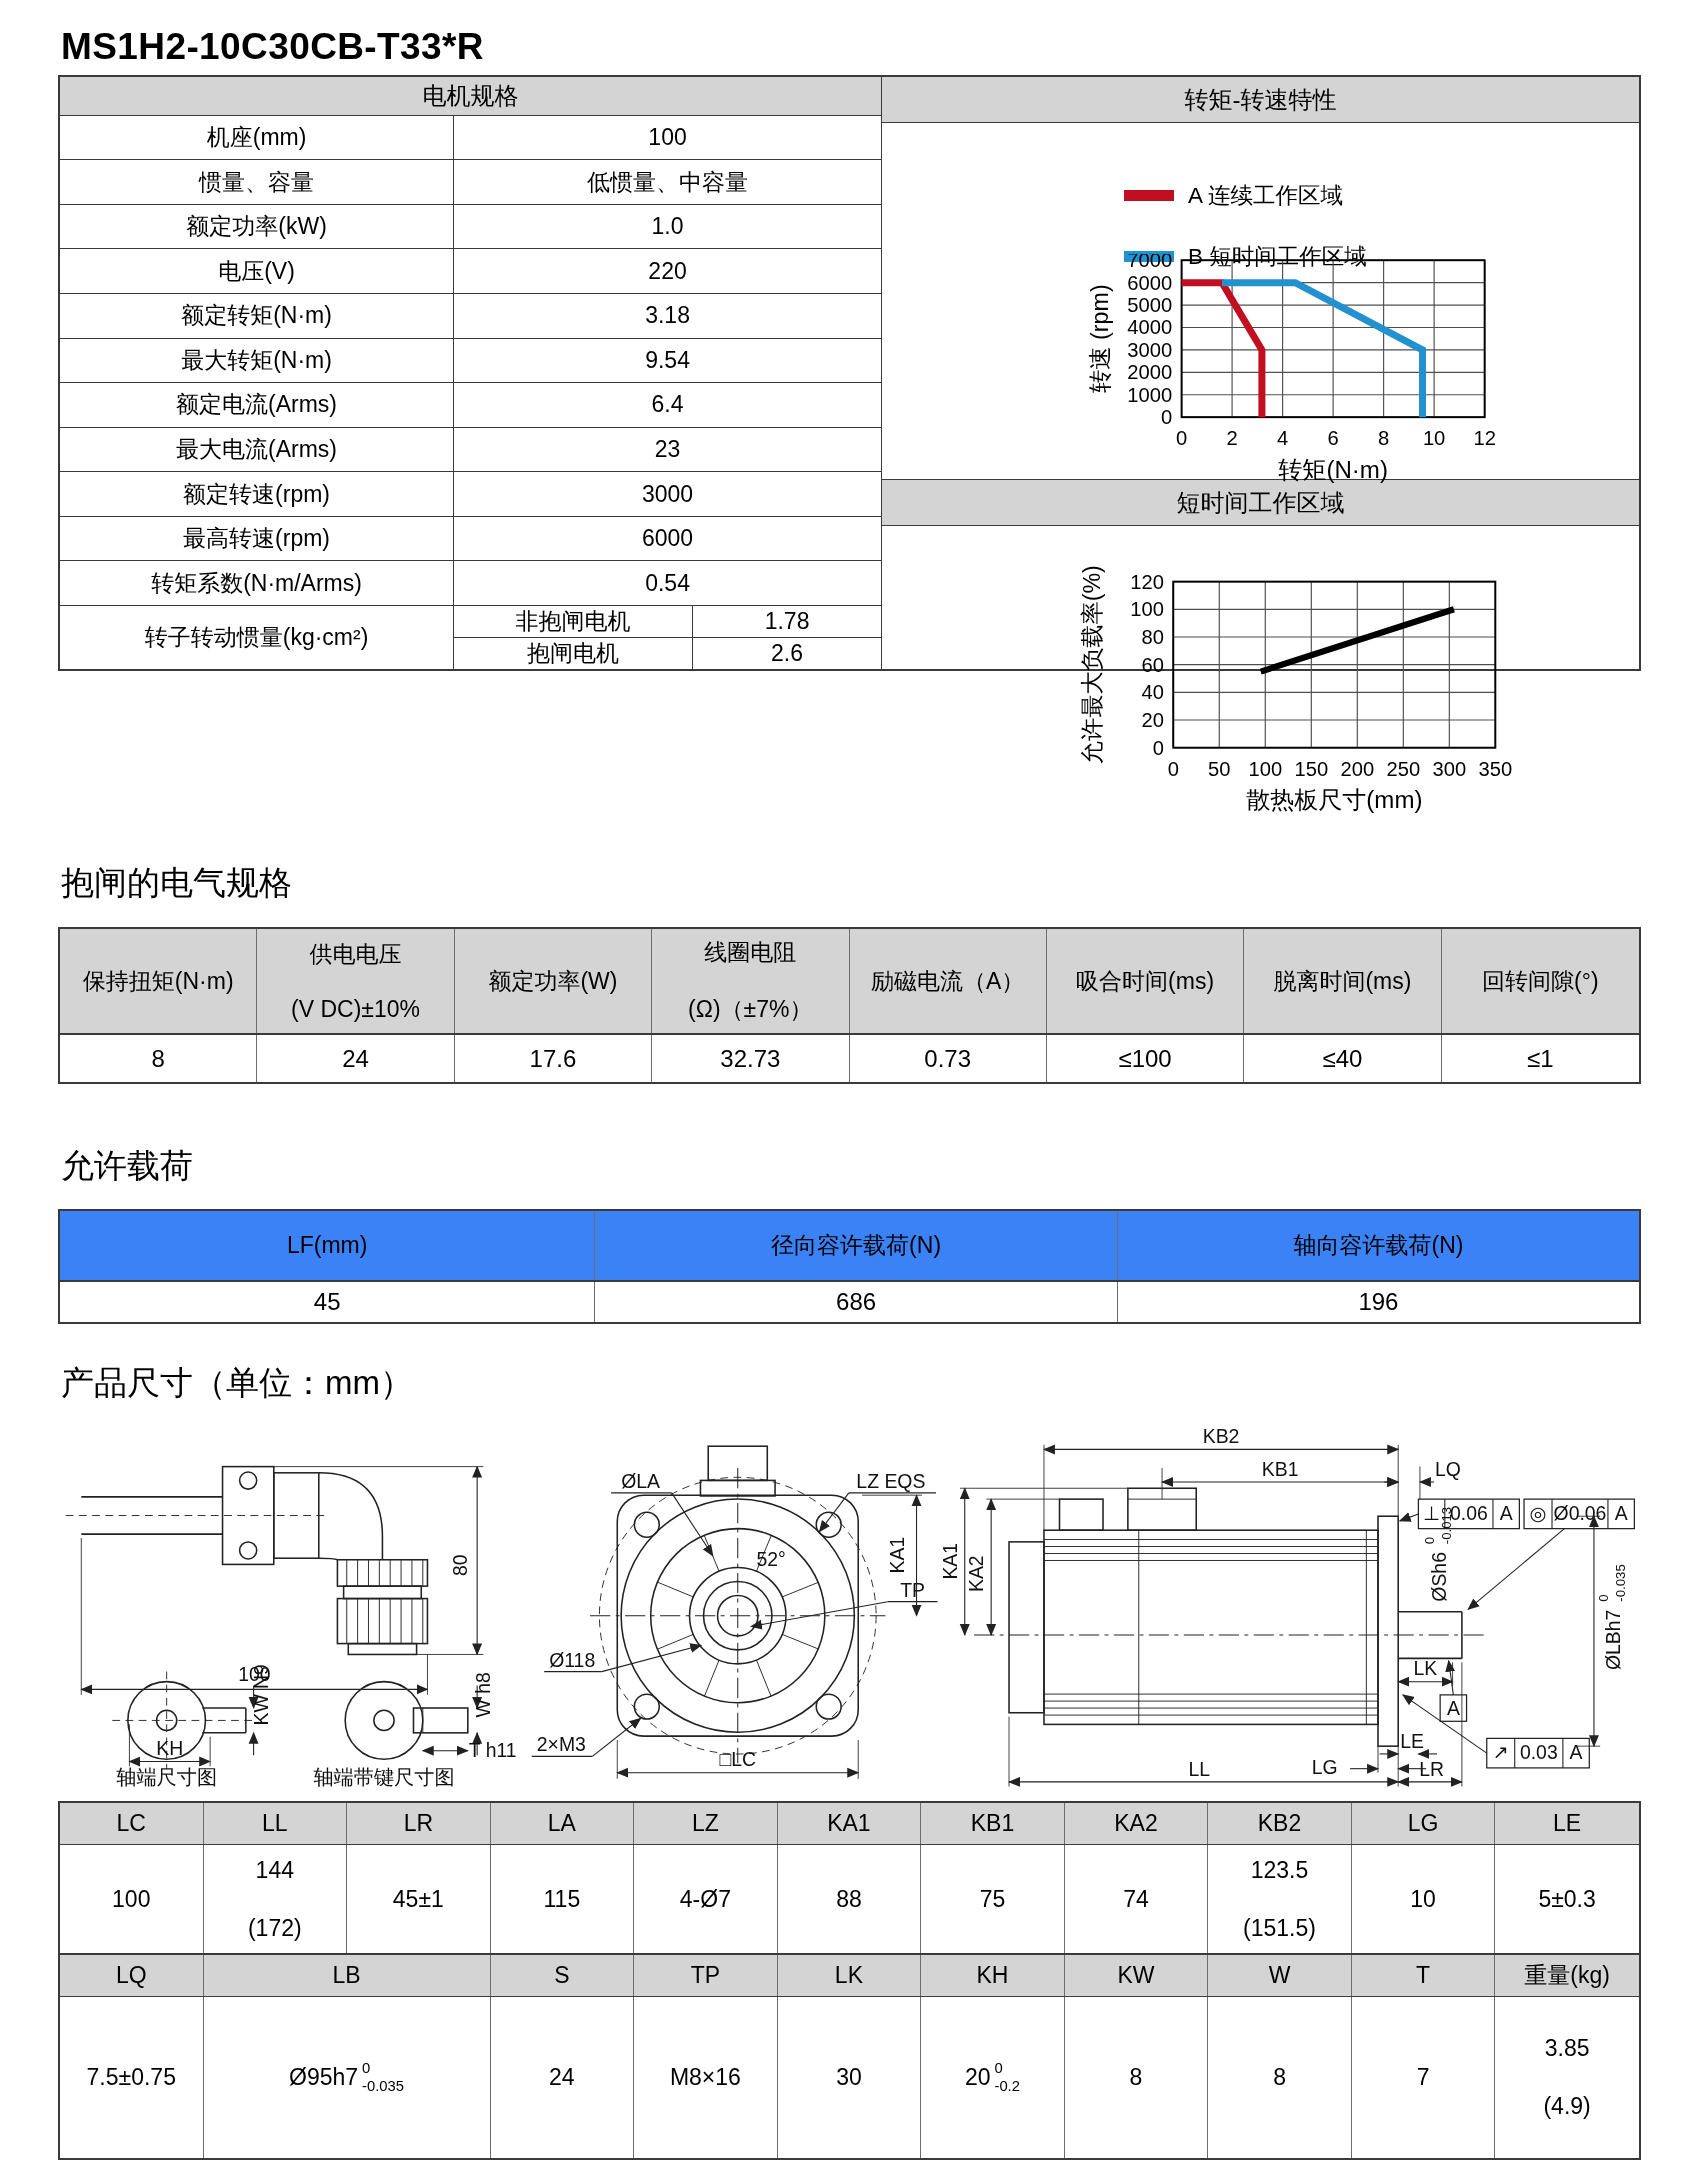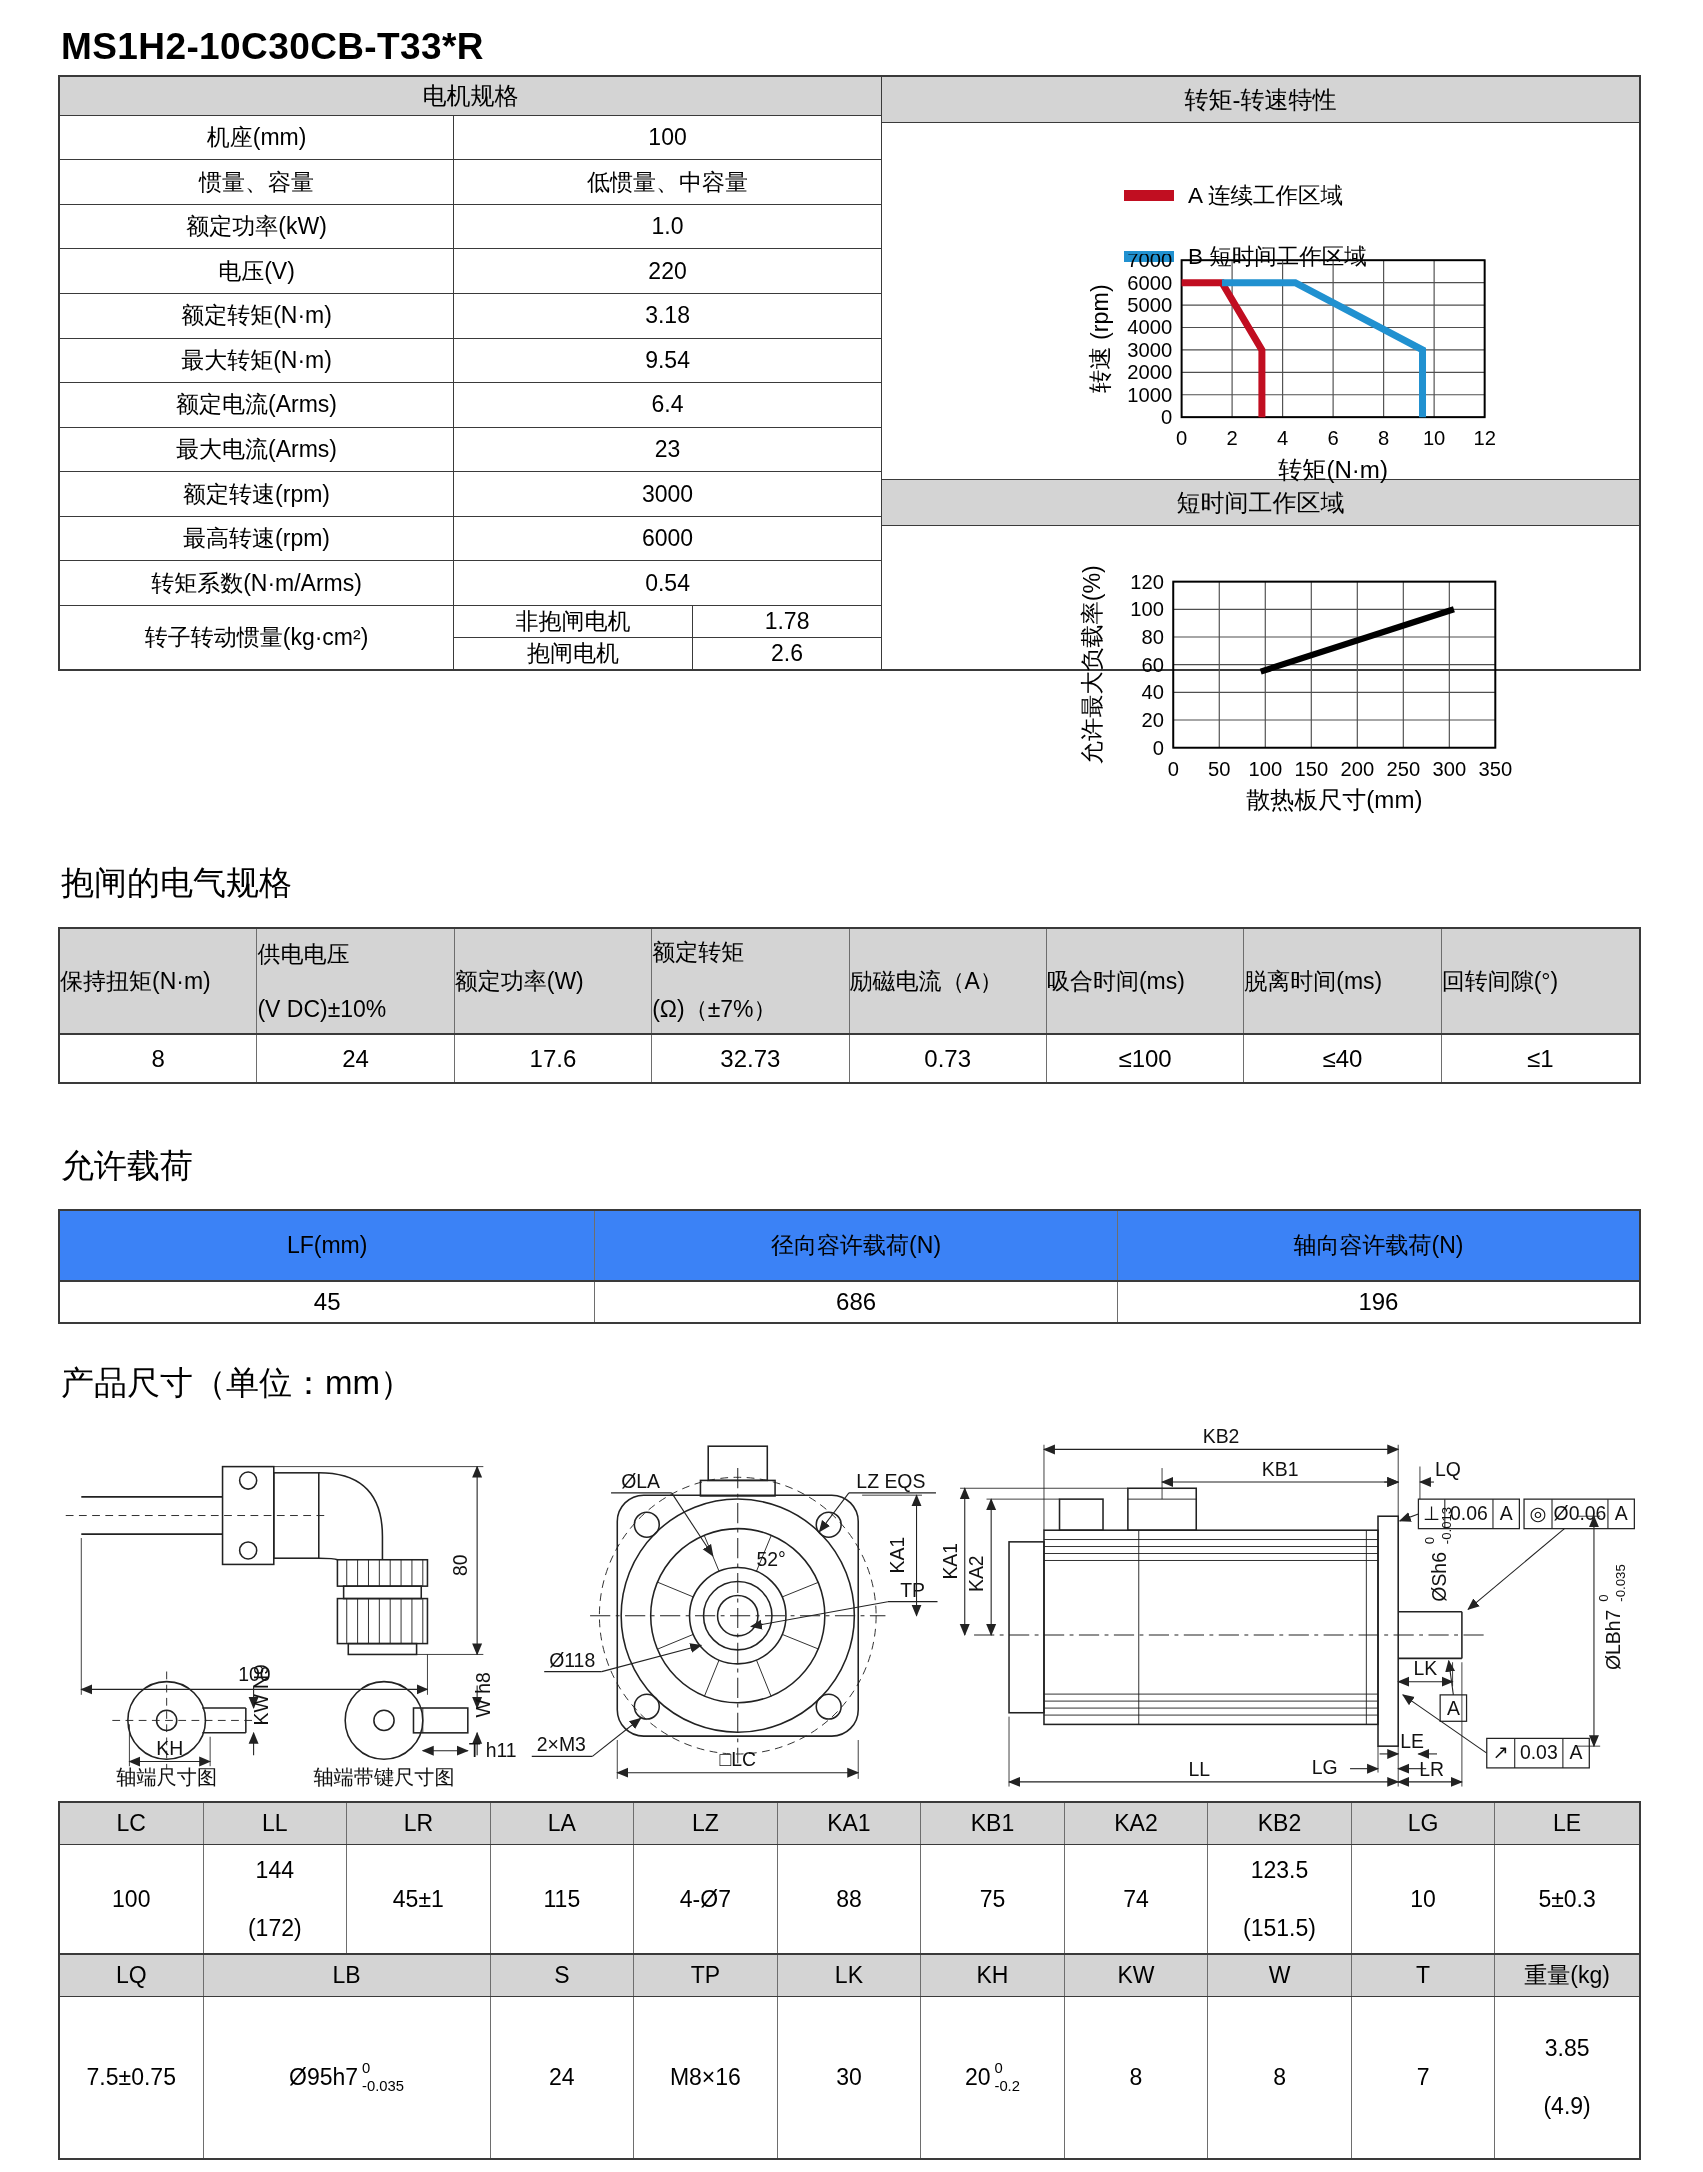--- a/index.html
+++ b/index.html
@@ -31,21 +31,21 @@
   .legend-item{display:flex;align-items:center;gap:14px;font-size:22.5px}
   .legend-swatch{width:50px;height:11.7px;display:inline-block}
   #chart1-svg{position:absolute;left:183px;top:131px}
   #chart2-svg{position:absolute;left:159px;top:37px}
   svg text{font-family:inherit}
 
   
   #brake-title{left:61px;top:861px}
   #brake-table{left:58px;top:927px;width:1583px;height:157px;border:2.3px solid #3a3a3a;display:flex;flex-direction:column;font-size:23px}
   .brake-hrow{height:106px;background:#d4d4d4;border-bottom:2.3px solid #3a3a3a;display:flex}
-  .brake-hcell{width:12.5%;border-right:1.6px solid #6e6e6e;display:flex;flex-direction:column;align-items:flex-start;justify-content:center;gap:26.4px;text-align:center}
+  .brake-hcell{width:12.5%;border-right:1.6px solid #6e6e6e;display:flex;flex-direction:column;align-items:center;justify-content:center;gap:26.4px;text-align:center}
   .brake-hcell:last-child{border-right:none}
   .brake-hcell span:empty{display:none}
   .brake-drow{flex:1;display:flex;font-size:24px}
   .brake-dcell{width:12.5%;border-right:1.6px solid #6e6e6e;display:flex;align-items:center;justify-content:center}
   .brake-dcell:last-child{border-right:none}
 
   
   #load-title{left:61px;top:1144px}
   #load-table{left:58px;top:1209px;width:1583px;height:115px;border:2.3px solid #3a3a3a;display:flex;flex-direction:column;font-size:23px}
   .load-hrow{height:71px;background:#3b82f6;border-bottom:2.3px solid #3a3a3a;display:flex}
@@ -252,21 +252,21 @@
           <span>保持扭矩(N·m)</span>
         </div>
       <div class="brake-hcell">
           <span>供电电压</span>
           <span>(V DC)±10%</span>
         </div>
       <div class="brake-hcell">
           <span>额定功率(W)</span>
         </div>
       <div class="brake-hcell">
-          <span>额定转矩</span>
+          <span>线圈电阻</span>
           <span>(Ω)（±7%）</span>
         </div>
       <div class="brake-hcell">
           <span>励磁电流（A）</span>
         </div>
       <div class="brake-hcell">
           <span>吸合时间(ms)</span>
         </div>
       <div class="brake-hcell">
           <span>脱离时间(ms)</span>

